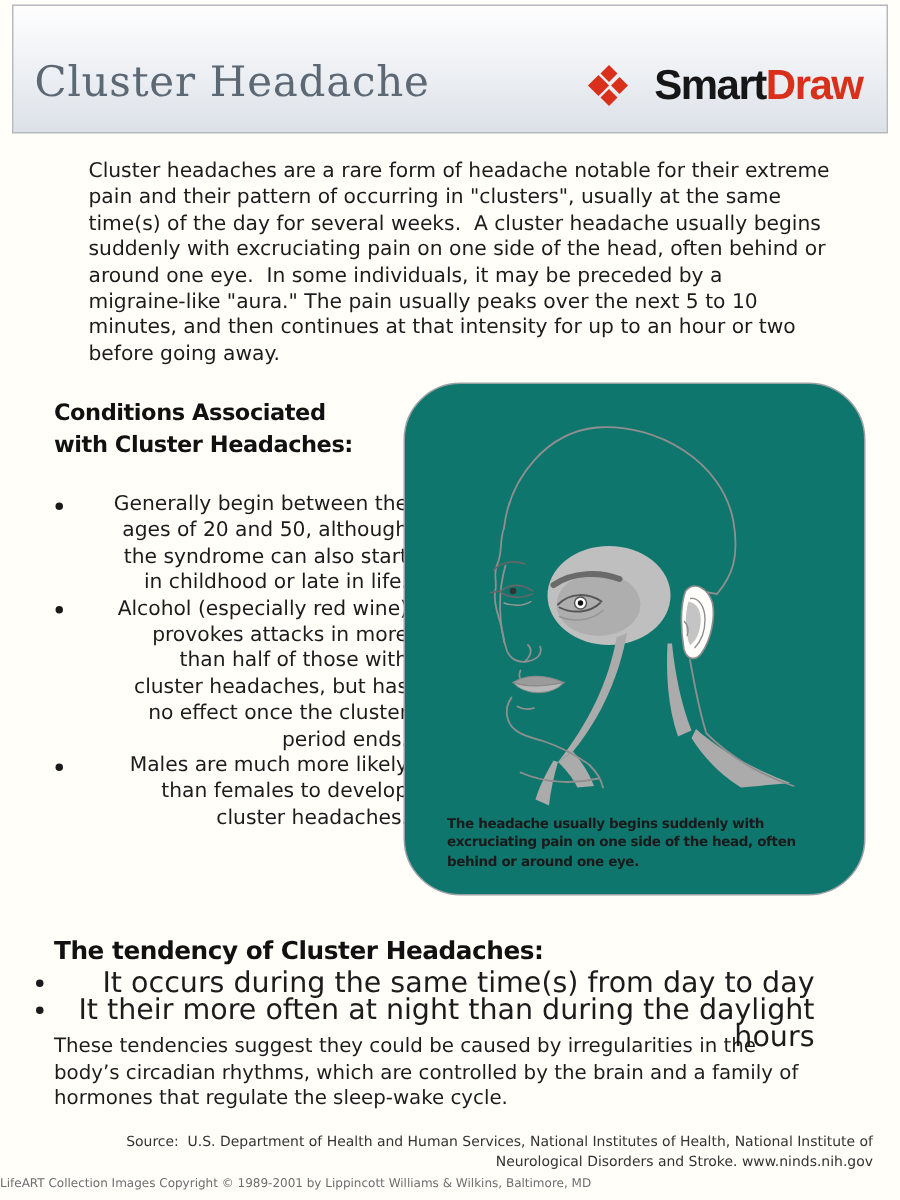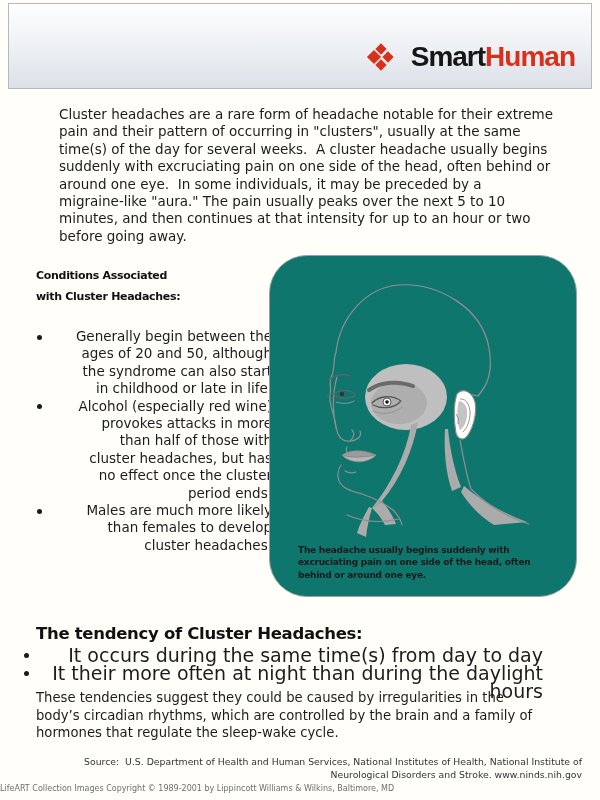--- a/index.html
+++ b/index.html
@@ -41,21 +41,21 @@
   .logo-draw  { color:#d9301c; }
 
   
   .prewrap { white-space:pre-wrap; }
   .intro {
     position:absolute; left:36px; top:106px; width:552px;
     font-size:13.5px; line-height:17.4px;margin-left:23px;
   }
   .cond-heading {
     position:absolute; left:36px; top:265px; width:250px;
-    font-size:11px; font-weight:bold; line-height:21px; letter-spacing:-0.3px;
+    font-size:15px; font-weight:bold; line-height:21px; letter-spacing:-0.3px;
     color:#111;
   }
   .bullets { list-style:none; margin:0; padding:0;text-align:right; }
   .bullets li { position:relative; padding-left:13px; white-space:pre-wrap; }
   .bullets li::before {
     content:""; position:absolute; left:1px; top:6.5px;
     width:5px; height:5px; border-radius:50%; background:#1a1a1a;
   }
   .cond-bullets {
     position:absolute; left:36px; top:328px; width:236px;
@@ -94,28 +94,29 @@
     position:absolute; left:0; top:784px; width:600px;
     text-align:left; font-size:8px; color:#6e6e6e;
   }
 </style>
 </head>
 <body>
 
 <div class="page">
 
   <div class="header-box">
+    <div class="page-title">Cluster Headache</div>
     <div class="logo">
       <span class="logo-diamond">
         <i class="d-top"></i>
           <i class="d-left"></i>
           <i class="d-right"></i>
           <i class="d-bottom"></i>
       </span>
-      <span class="logo-text"><span class="logo-smart">Smart</span><span class="logo-draw">Human</span></span>
+      <span class="logo-text"><span class="logo-smart">Smart</span><span class="logo-draw">Draw</span></span>
     </div>
   </div>
 
   <div class="intro prewrap">Cluster headaches are a rare form of headache notable for their extreme
 pain and their pattern of occurring in "clusters", usually at the same
 time(s) of the day for several weeks.  A cluster headache usually begins
 suddenly with excruciating pain on one side of the head, often behind or
 around one eye.  In some individuals, it may be preceded by a
 migraine-like "aura." The pain usually peaks over the next 5 to 10
 minutes, and then continues at that intensity for up to an hour or two

